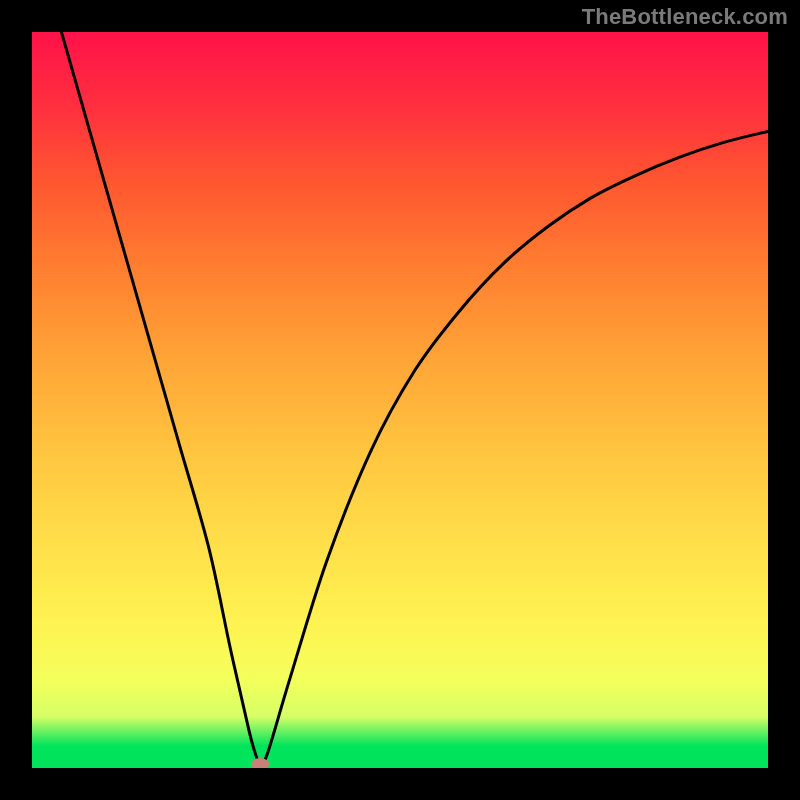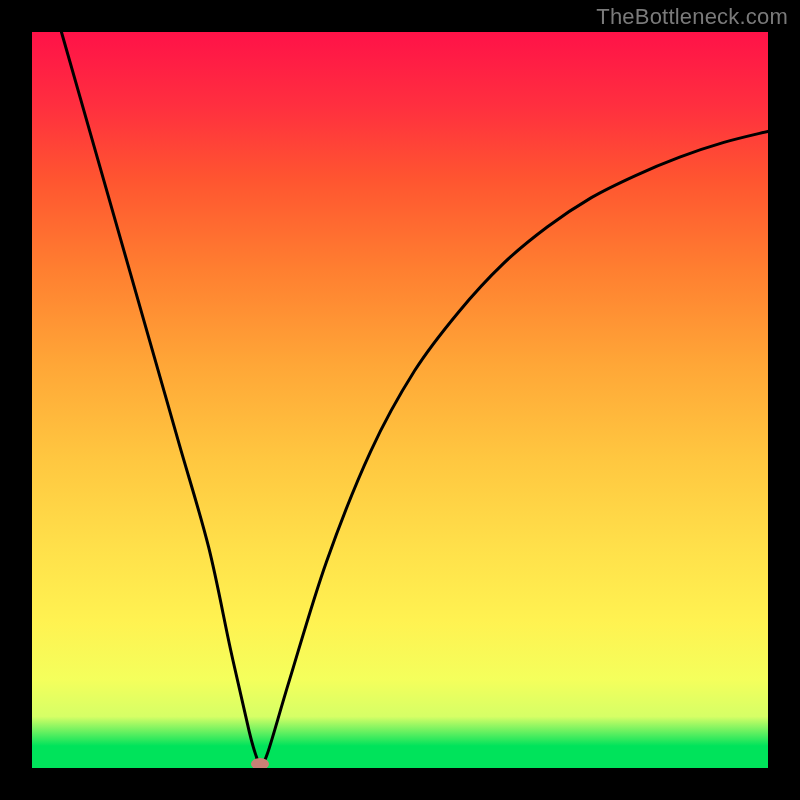--- a/index.html
+++ b/index.html
@@ -16,21 +16,21 @@
     width: 800px;
     height: 800px;
     background: #000;
   }
   .watermark {
     position: absolute;
     top: 4px;
     right: 12px;
     color: #7a7a7a;
     font-size: 22px;
-    font-weight: 400;
+    font-weight: 700;
     letter-spacing: 0.2px;
     z-index: 5;
     user-select: none;
   }
   .plot {
     position: absolute;
     left: 32px;
     top: 32px;
     width: 736px;   
     height: 736px;

